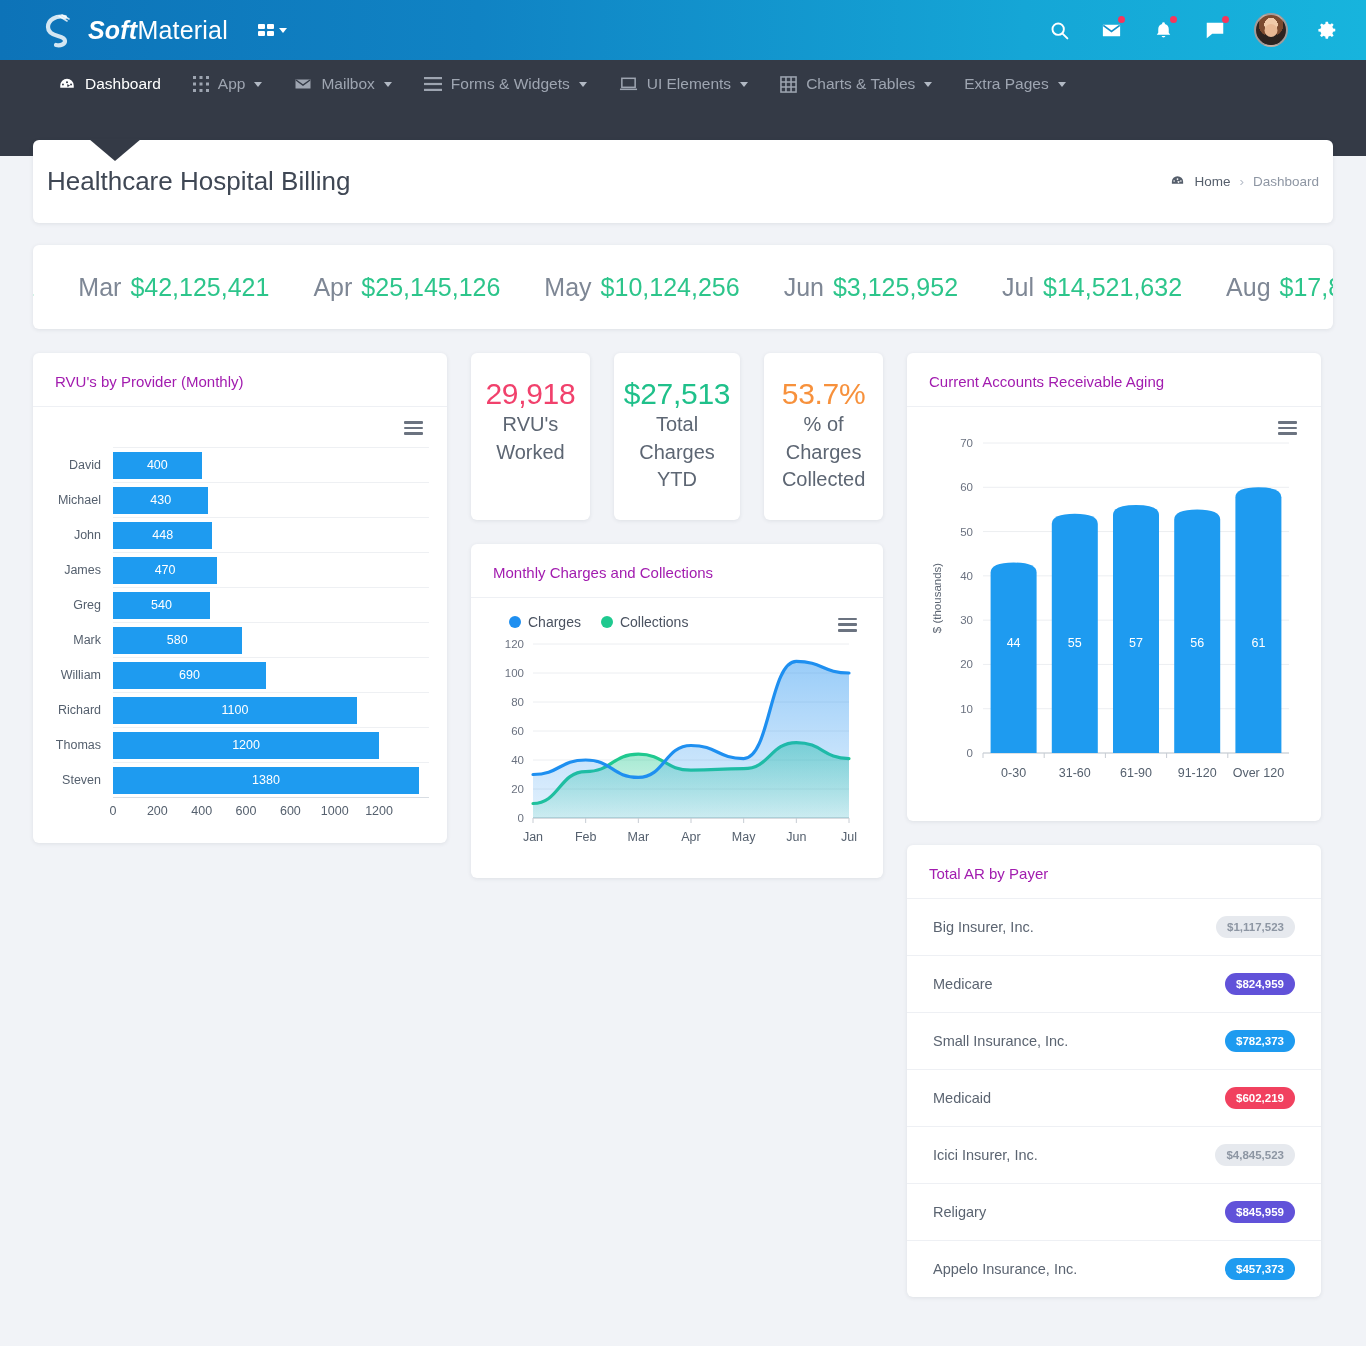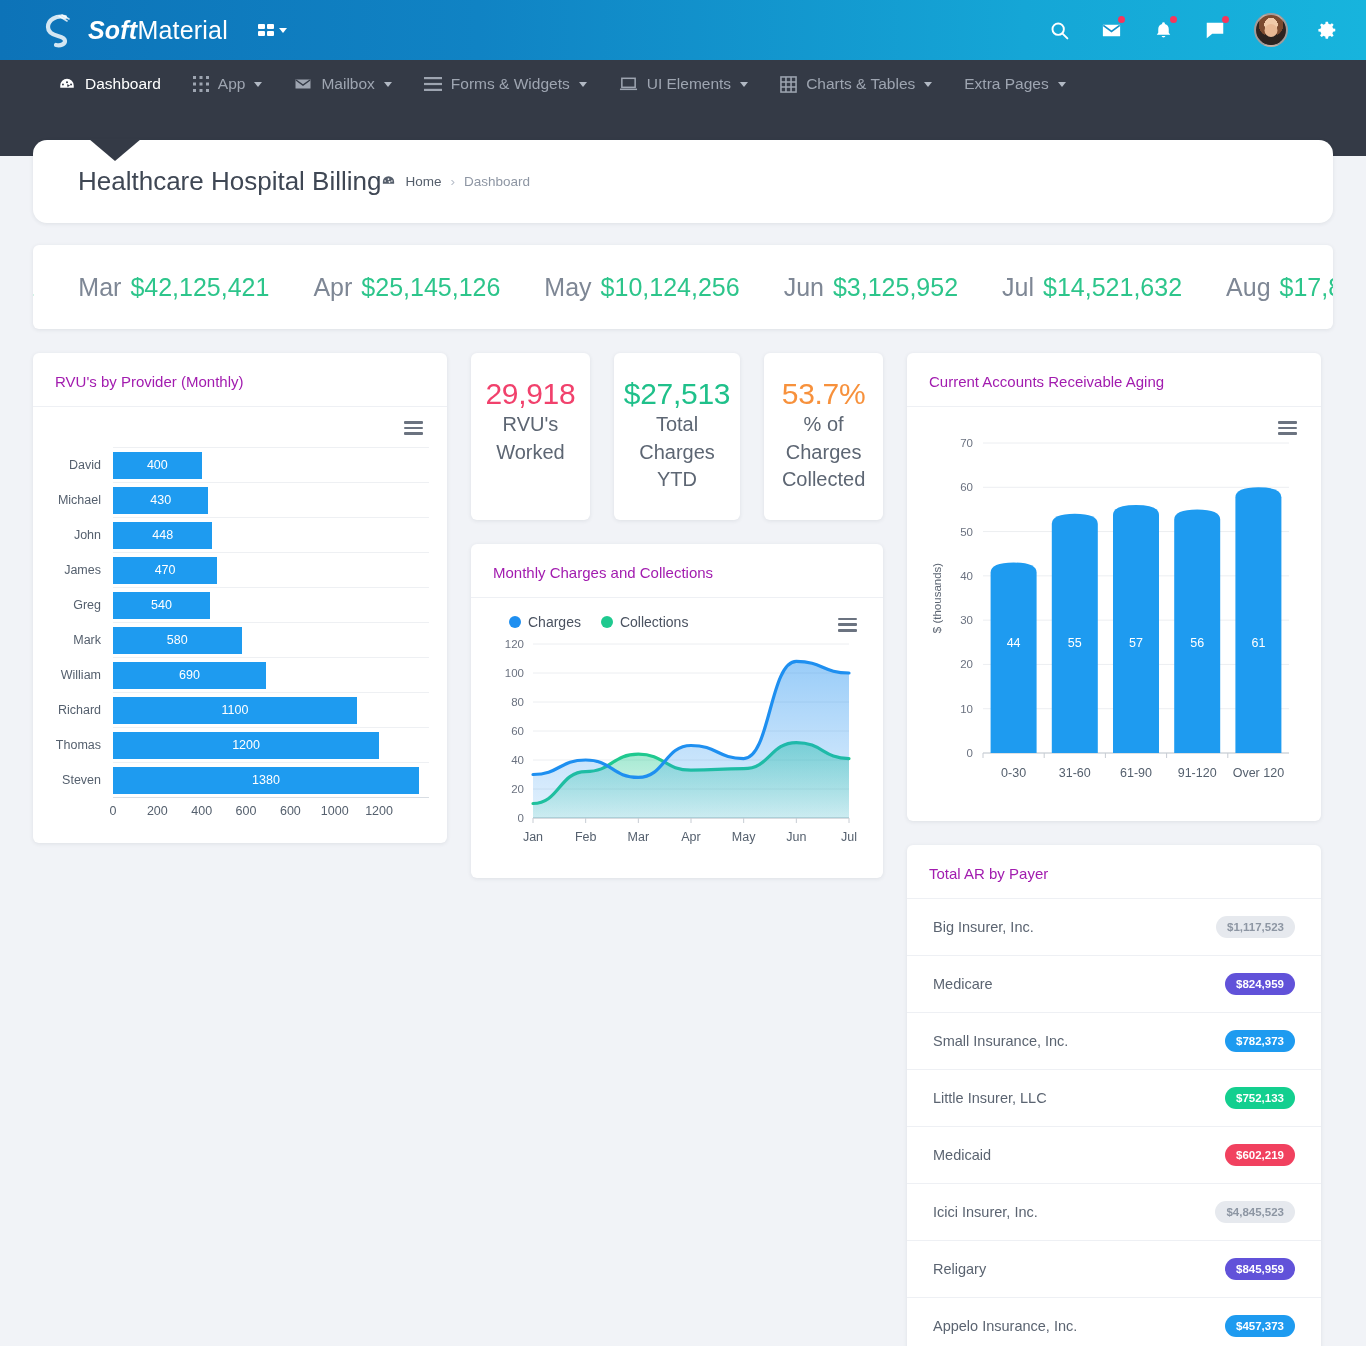--- a/index.html
+++ b/index.html
@@ -78,22 +78,22 @@
 
   .card {
     background: #fff; border-radius: 6px;
     box-shadow: 0 1px 4px rgba(30,40,60,.09);
   }
   .card-head { padding: 20px 22px 16px; border-bottom: 1px solid #eef0f4; }
   .card-title { font-size: 15px; color: #a21caf; font-weight: 400; }
 
   
   .title-card {
-    position: relative; display: flex; align-items: center; 
-    padding: 26px 45px; border-radius: 14px; background: #fff;
+    position: relative; display: flex; align-items: center; justify-content: space-between;
+    padding: 26px 14px; border-radius: 6px; background: #fff;
     box-shadow: 0 1px 4px rgba(30,40,60,.09);
     margin-top: 12px;
   }
   .title-card .notch {
     position: absolute; left: 56px; top: -1px;
     width: 0; height: 0; border-left: 26px solid transparent; border-right: 26px solid transparent;
     border-top: 22px solid #343a46;
   }
   .page-title { font-size: 26px; color: #3f4754; font-weight: 400; }
   .crumbs { display: flex; align-items: center; gap: 9px; font-size: 13.5px; color: #8e96a3; }
@@ -605,24 +605,20 @@
             </div>
             <div class="payer-row">
               <div class="payer-name">Medicare</div>
               <div class="badge" style="background: rgb(97, 82, 217); color: rgb(255, 255, 255);">$824,959</div>
             </div>
             <div class="payer-row">
               <div class="payer-name">Small Insurance, Inc.</div>
               <div class="badge" style="background: rgb(30, 155, 240); color: rgb(255, 255, 255);">$782,373</div>
             </div>
             <div class="payer-row">
-              <div class="payer-name">Little Insurer, LLC</div>
-              <div class="badge" style="background: rgb(19, 207, 143); color: rgb(255, 255, 255);">$752,133</div>
-            </div>
-            <div class="payer-row">
               <div class="payer-name">Medicaid</div>
               <div class="badge" style="background: rgb(241, 65, 95); color: rgb(255, 255, 255);">$602,219</div>
             </div>
             <div class="payer-row">
               <div class="payer-name">Icici Insurer, Inc.</div>
               <div class="badge light" style="background: rgb(230, 233, 238); color: rgb(141, 150, 163);">$4,845,523</div>
             </div>
             <div class="payer-row">
               <div class="payer-name">Religary</div>
               <div class="badge" style="background: rgb(97, 82, 217); color: rgb(255, 255, 255);">$845,959</div>

